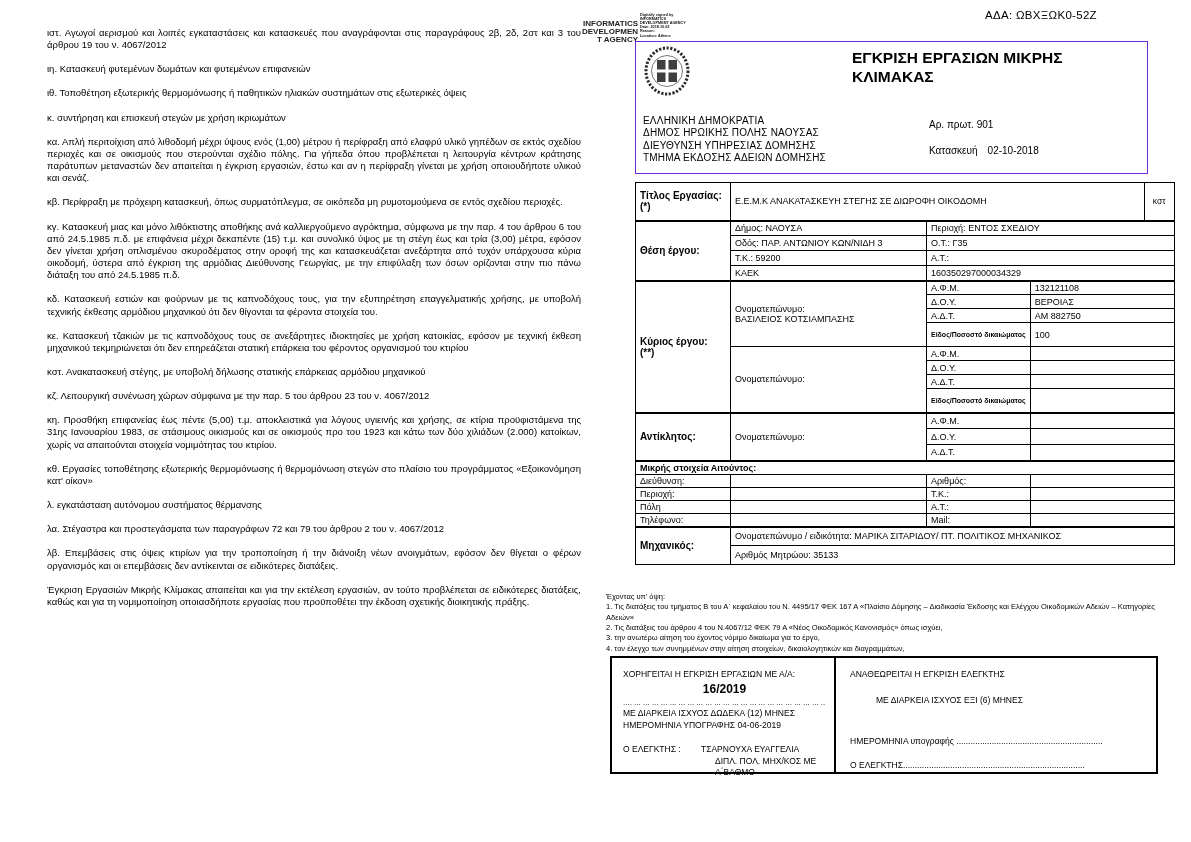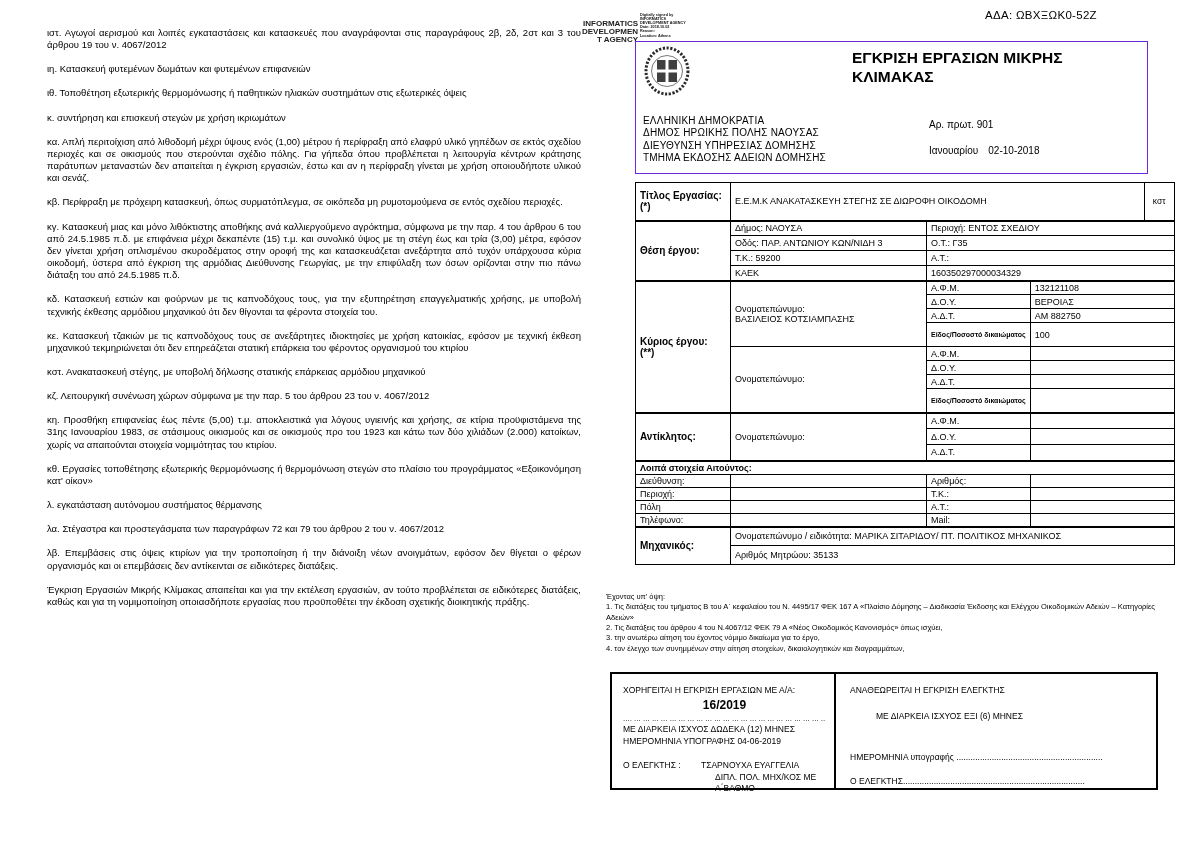--- a/index.html
+++ b/index.html
@@ -46,21 +46,21 @@
   .tiny { font-size:7px; font-weight:bold; line-height:1.05; white-space:normal; }
   .r38{height:38px} .r15{height:15px} .r14{height:14px} .r24{height:24px}
   .r16{height:16px} .r13{height:13px} .r19{height:19px}
   .thick td { border-top:2.5px solid #000; }
 
   
   .notes { position:absolute; left:606px; top:592px; width:552px;
     font-size:7.5px; line-height:1.38; }
 
   
-  .bottom-box { position:absolute; left:610px; top:672px; width:548px; height:118px;
+  .bottom-box { position:absolute; left:610px; top:656px; width:548px; height:118px;
     border:2px solid #000; box-sizing:border-box; display:flex; }
   .bb-left { width:224px; border-right:2px solid #000; box-sizing:border-box;
     padding:11px 8px 0 11px; font-size:8.5px; line-height:1.35; }
   .bb-right { flex:1; padding:11px 8px 0 14px; font-size:8.5px; line-height:1.3; }
   .num { text-align:center; font-weight:bold; font-size:12px; margin-top:1px; }
   .dots { white-space:nowrap; overflow:hidden; font-size:8px; }
   .insp-row { margin-top:13px; display:flex; }
   .insp-label { width:78px; flex:none; }
   .insp-title { margin-left:92px; }
   .rv-line2 { margin-top:15px;padding-left:26px; }
@@ -121,21 +121,21 @@
     </div>
     <div class="doc-title">ΕΓΚΡΙΣΗ ΕΡΓΑΣΙΩΝ ΜΙΚΡΗΣ ΚΛΙΜΑΚΑΣ</div>
     <div class="authority">
       <div>ΕΛΛΗΝΙΚΗ ΔΗΜΟΚΡΑΤΙΑ</div>
       <div>ΔΗΜΟΣ ΗΡΩΙΚΗΣ ΠΟΛΗΣ ΝΑΟΥΣΑΣ</div>
       <div>ΔΙΕΥΘΥΝΣΗ ΥΠΗΡΕΣΙΑΣ ΔΟΜΗΣΗΣ</div>
       <div>ΤΜΗΜΑ ΕΚΔΟΣΗΣ ΑΔΕΙΩΝ ΔΟΜΗΣΗΣ</div>
     </div>
     <div class="protocol">Αρ. πρωτ. 901</div>
     <div class="hdr-date">
-      <span>Ιανουαρίου</span><span class="gap"></span><span>02-10-2018</span>
+      <span>Κατασκευή</span><span class="gap"></span><span>02-10-2018</span>
     </div>
   </div>
 
   <table class="main-table">
     <colgroup>
       <col style="width:95px">
         <col style="width:196px">
         <col style="width:78px">
         <col style="width:114px">
         <col style="width:30px">
@@ -220,21 +220,21 @@
     </tr>
     <tr class="r16">
       <td>Δ.Ο.Υ.</td>
       <td colspan="2"></td>
     </tr>
     <tr class="r16">
       <td>Α.Δ.Τ.</td>
       <td colspan="2"></td>
     </tr>
     <tr class="r13 thick">
-      <td colspan="5" class="b">Λοιπά στοιχεία Αιτούντος:</td>
+      <td colspan="5" class="b">Μικρής στοιχεία Αιτούντος:</td>
     </tr>
     <tr class="r13">
       <td>Διεύθυνση:</td>
       <td></td>
       <td>Αριθμός:</td>
       <td colspan="2"></td>
     </tr>
     <tr class="r13">
       <td>Περιοχή:</td>
       <td></td>

